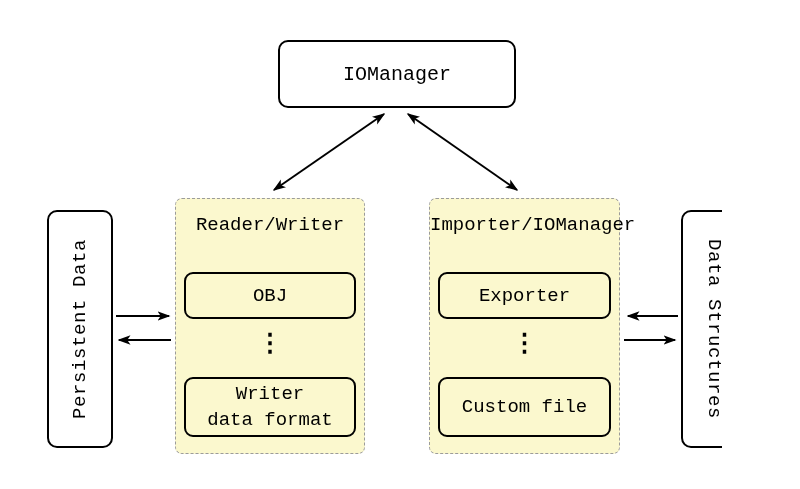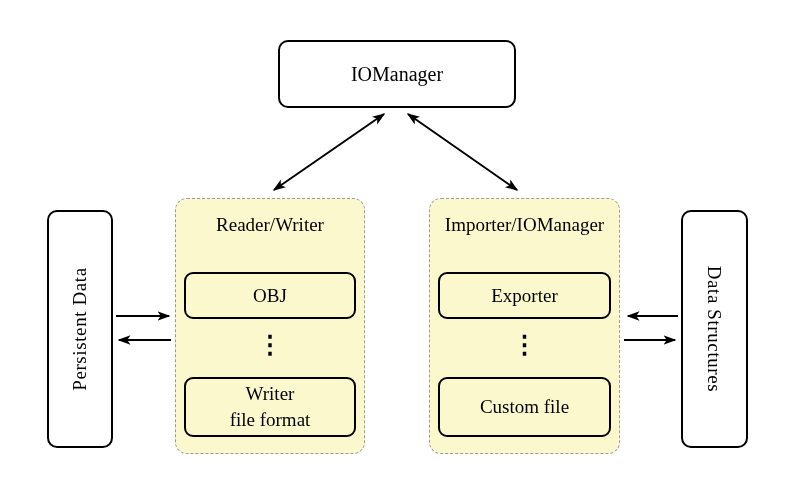--- a/index.html
+++ b/index.html
@@ -5,42 +5,41 @@
   :root{
     --group-fill:#FBF8CE;
     --group-border:#9B9B9B;
     --node-border:#000000;
     --bg:#FFFFFF;
     --text:#000000;
   }
   html,body{margin:0;padding:0;background:var(--bg);}
   .stage{
     position:relative;width:722px;height:489px;background:var(--bg);
-    font-family:Liberation Serif, serif;color:var(--text);
+    font-family:Liberation Mono, monospace;color:var(--text);
     overflow:hidden;
-    padding-left:40px;
   }
   .arrows{position:absolute;left:0;top:0;width:800px;height:489px;}
   .arrows line{stroke:var(--node-border);stroke-width:2;}
   .node{
     position:absolute;background:var(--bg);
     border:2.5px solid var(--node-border);border-radius:10px;
     display:flex;align-items:center;justify-content:center;
     box-sizing:border-box;
   }
   .iomanager{left:278px;top:40px;width:238px;height:68px;font-size:20px;}
   .side-left{left:47px;top:210px;width:66px;height:238px;}
   .side-right{left:681px;top:210px;width:67px;height:238px;}
   .vtext{white-space:nowrap;font-size:19px;letter-spacing:.6px;}
   .rot-ccw{transform:rotate(-90deg);}
   .rot-cw{transform:rotate(90deg);}
   .group{
     position:absolute;top:198px;height:256px;box-sizing:border-box;
     background:var(--group-fill);
-    border:1.6px dashed var(--group-border);border-radius:12px;
+    border:1.6px dashed var(--group-border);border-radius:7px;
   }
   .group-rw{left:175px;width:190px;}
   .group-ie{left:429px;width:191px;}
   .group-title{
     position:absolute;top:15px;left:0;right:0;text-align:center;
     font-size:19px;white-space:nowrap;
   }
   .inner-box{
     position:absolute;left:8px;right:8px;box-sizing:border-box;
     background:var(--group-fill);
@@ -87,21 +86,21 @@
   </div>
 
   <div class="group group-rw">
     <div class="group-title">Reader/Writer</div>
     <div class="inner-box inner-top">
       <span>OBJ</span>
     </div>
     <div class="ellipsis">⋮</div>
     <div class="inner-box inner-bottom">
       <span>Writer</span>
-      <span>file format</span>
+      <span>data format</span>
     </div>
   </div>
 
   <div class="group group-ie">
     <div class="group-title">Importer/IOManager</div>
     <div class="inner-box inner-top">
       <span>Exporter</span>
     </div>
     <div class="ellipsis">⋮</div>
     <div class="inner-box inner-bottom">

